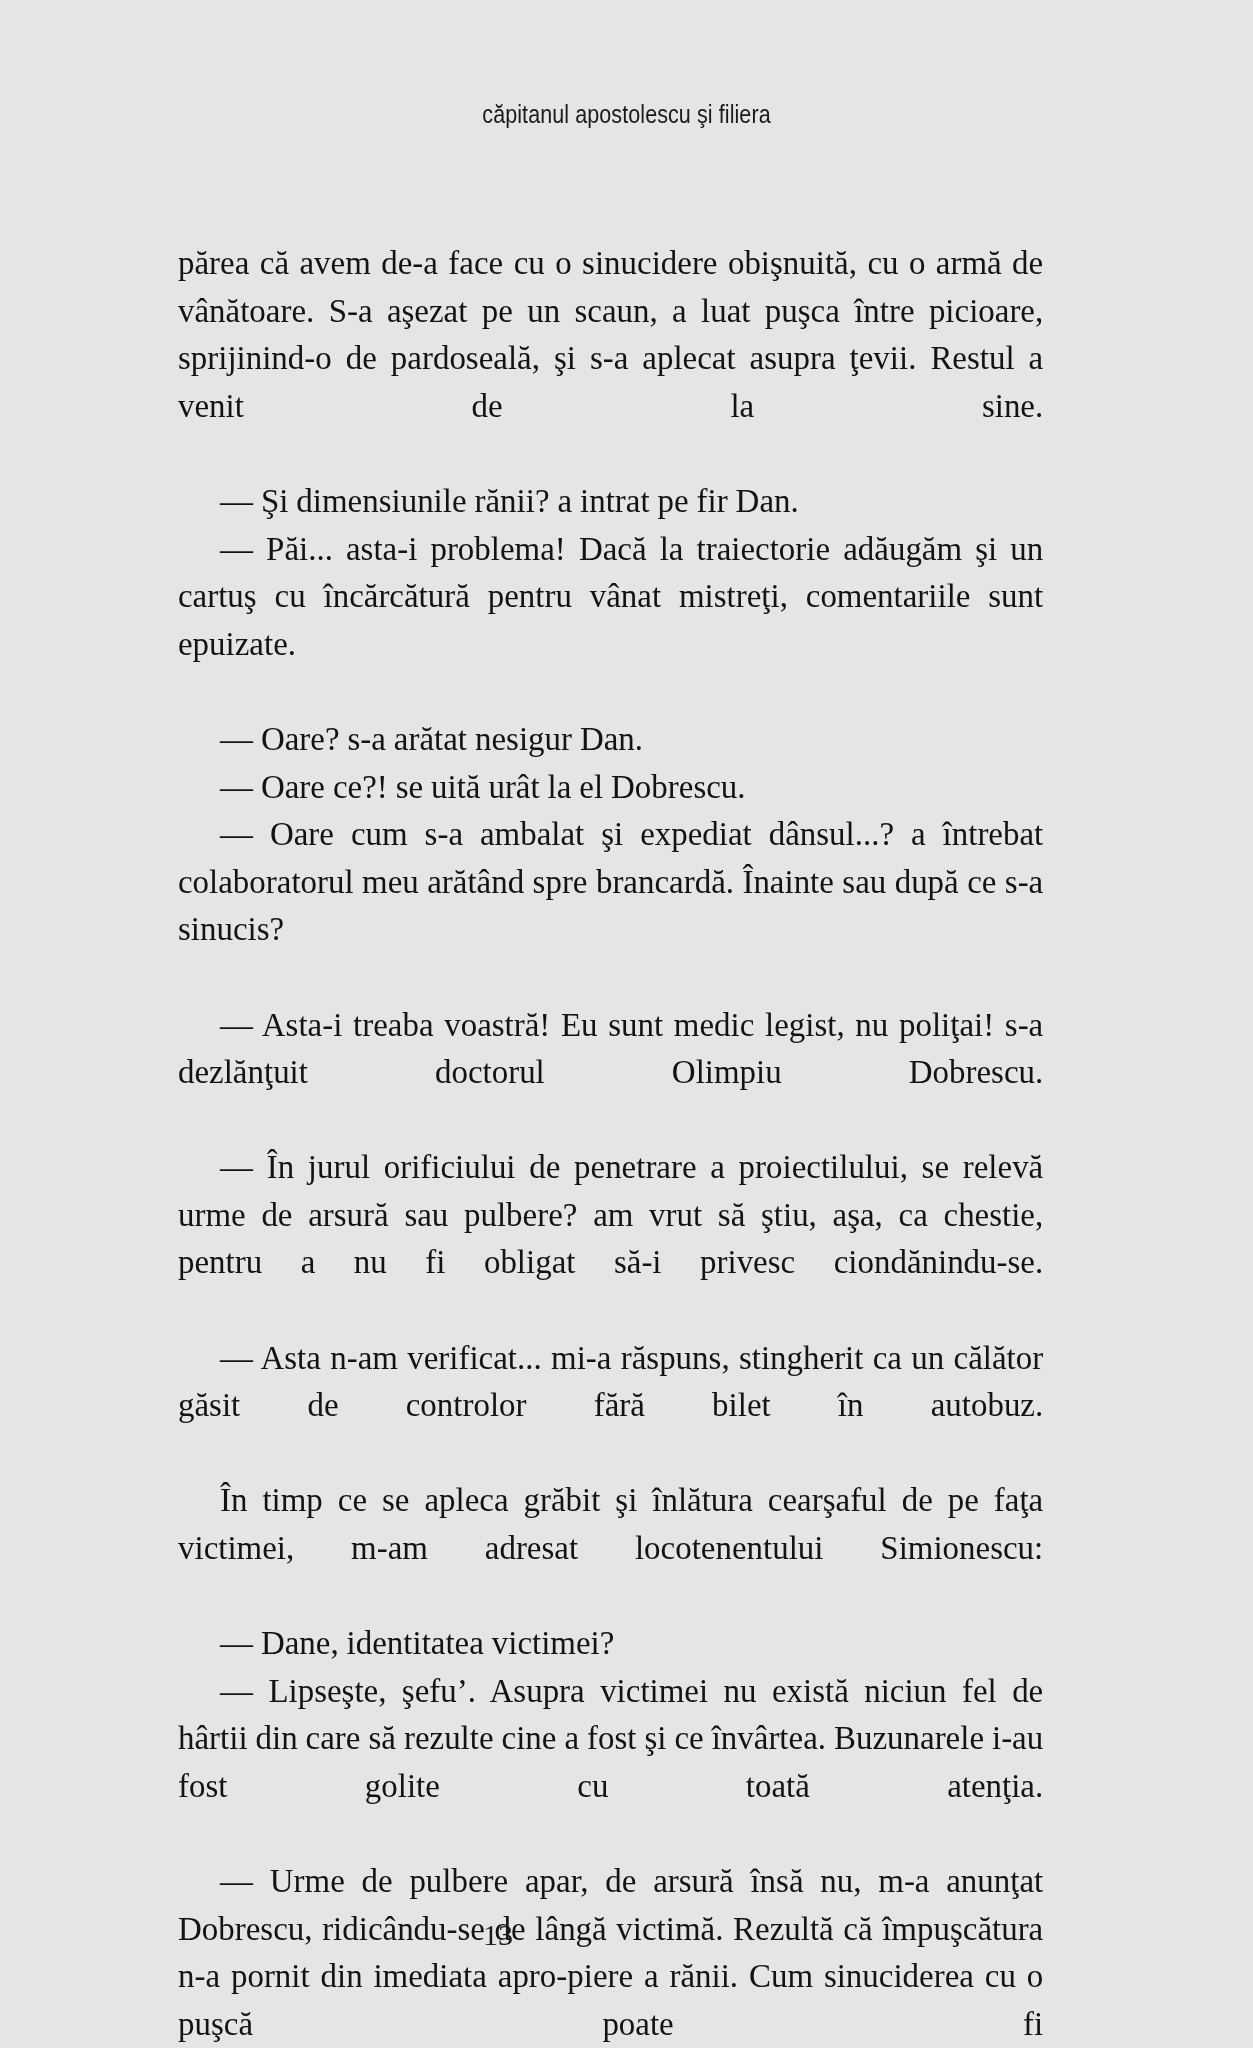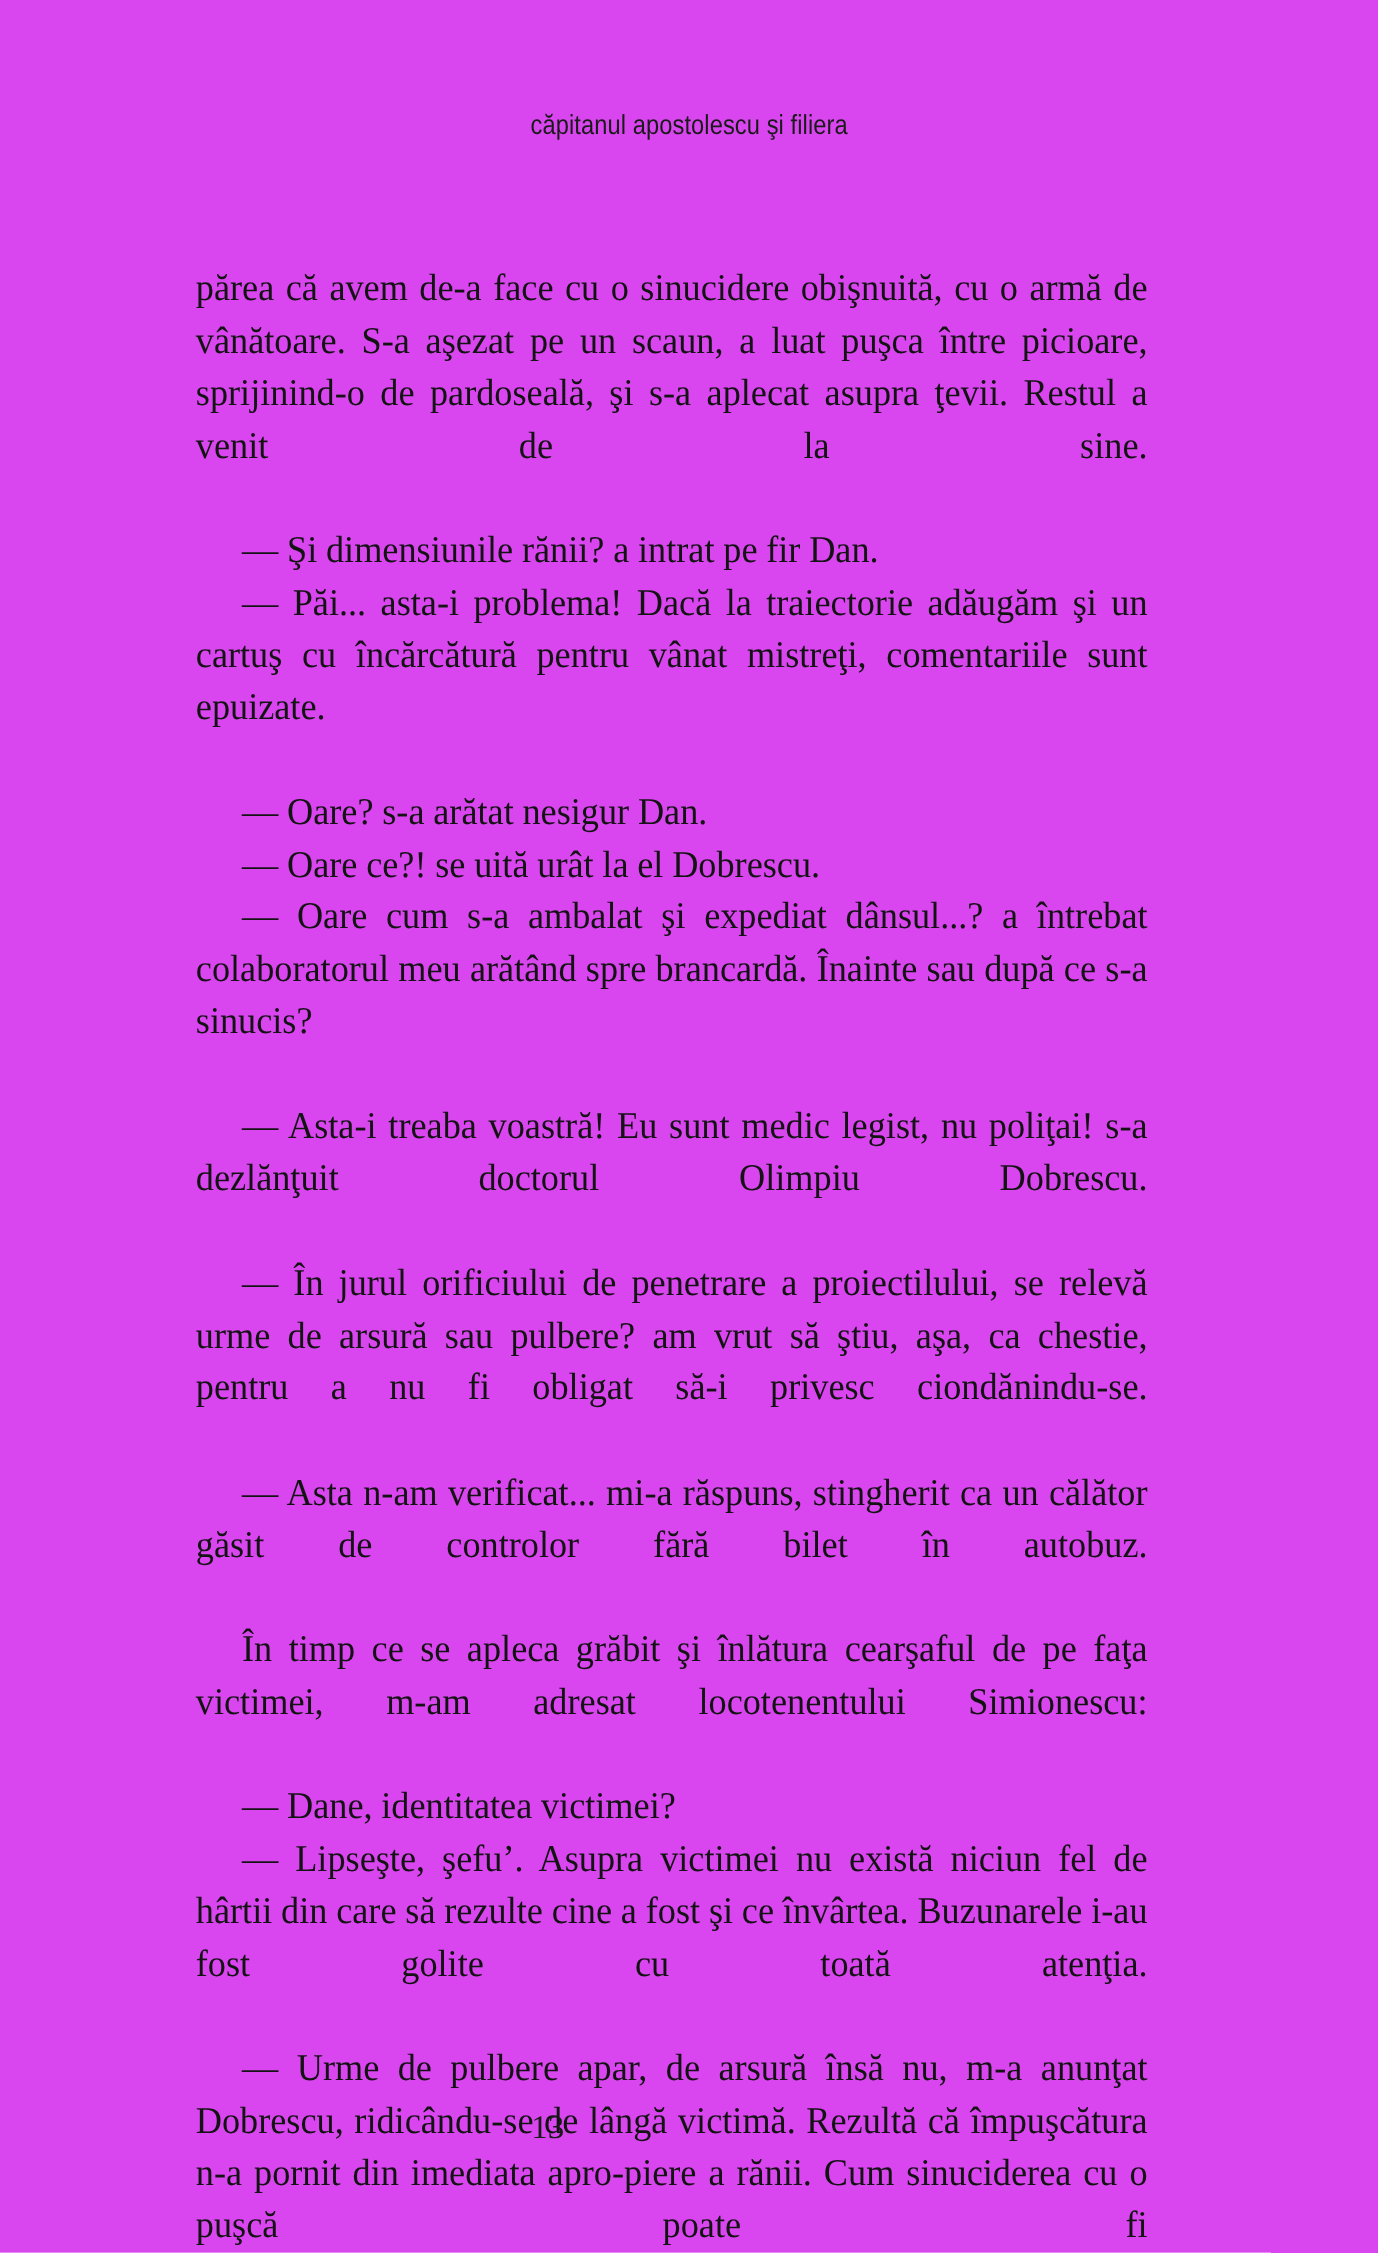--- a/index.html
+++ b/index.html
@@ -12,21 +12,21 @@
     height: 2048px;
     position: relative;
     font-family: "Liberation Serif", "DejaVu Serif", serif;
     color: #111111;
     overflow: hidden;
   }
 
   .page {
     position: absolute;
     inset: 0;
-    background: #d946ef;
+    background: #e5e5e5;
     text-decoration: underline;
   }
 
   
   .running-header {
     position: absolute;
     top: 100px;
     left: 0;
     width: 1253px;
     text-align: center;

